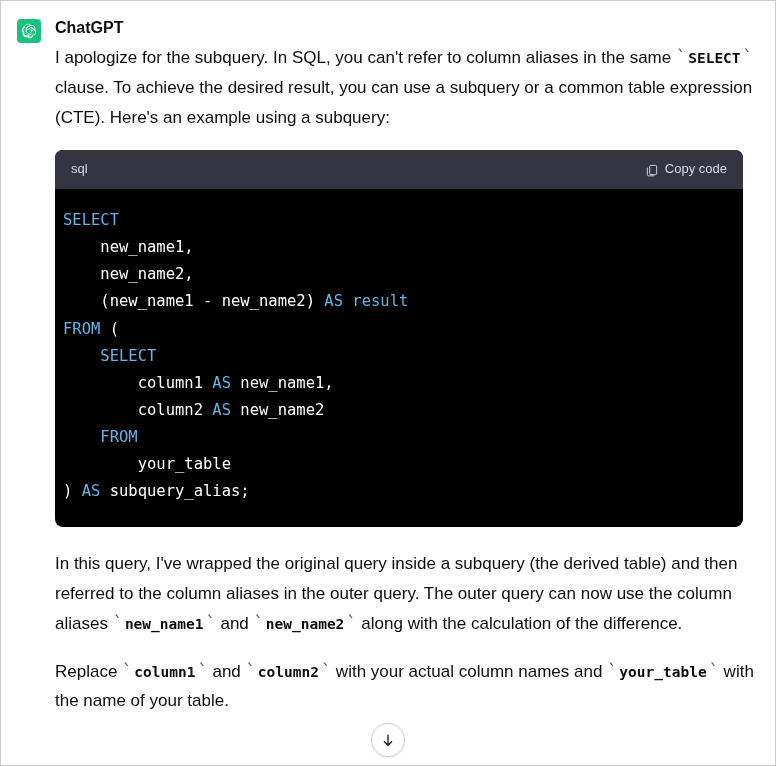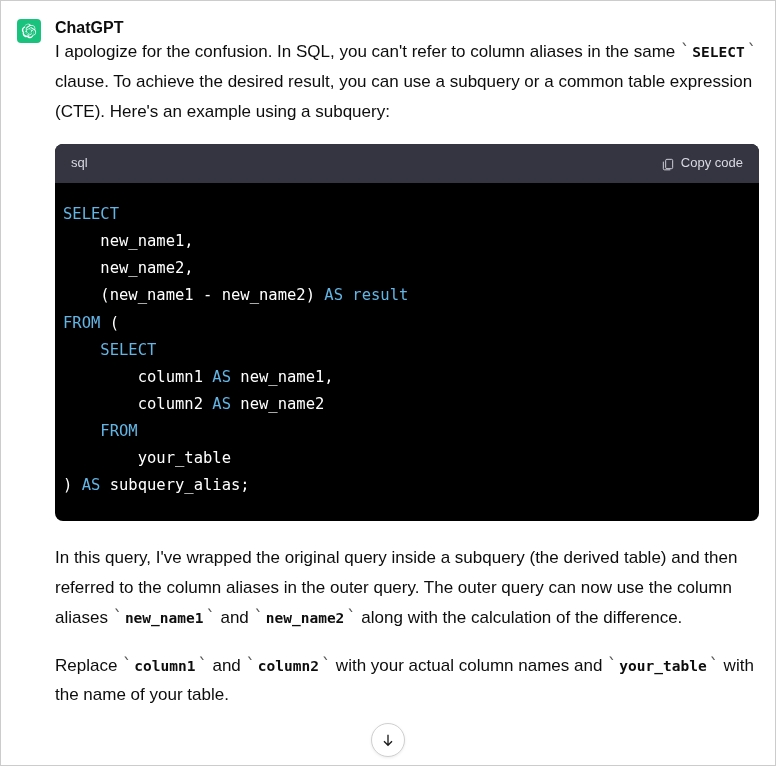--- a/index.html
+++ b/index.html
@@ -34,21 +34,21 @@
     height: 16px;
     fill: #fff;
   }
   .content {
     flex: 1;
     min-width: 0;
   }
   .author {
     font-weight: 700;
     font-size: 16px;
-    margin-bottom: 0;
+    margin-bottom: 6px;
     color: #0d0d0d;
   }
   .prose {
     font-size: 17px;
     line-height: 1.75;
     color: #0d0d0d;
   }
   .prose p {
     margin: 0 0 18px 0;
   }
@@ -60,21 +60,21 @@
     background: #fff;
     padding: 0 2px;
   }
   .backtick {
     font-family: ui-monospace, SFMono-Regular, "SF Mono", Menlo, Consolas, monospace;
     color: #555;
   }
   .code-block {
     background: #000;
     border-radius: 8px;
-    margin: 14px 0 22px 0;
+    margin: 14px 16px 22px 0;
     overflow: hidden;
   }
   .code-header {
     background: #343541;
     color: #d9d9e3;
     font-size: 13px;
     padding: 8px 16px;
     display: flex;
     justify-content: space-between;
     align-items: center;
@@ -136,21 +136,21 @@
   <div class="avatar">
     <svg viewBox="0 0 24 24">
         <path d="M21.3 10.1c.5-1.5.3-3.2-.6-4.6-1.3-2-3.7-3-5.9-2.5C13.7 1.7 12 1 10.3 1.2 8 1.4 6.1 3 5.5 5.2 4 5.5 2.7 6.5 2 7.9c-1.2 2-.9 4.5.7 6.1-.5 1.5-.3 3.2.6 4.6 1.3 2 3.7 3 5.9 2.5 1.1 1.3 2.8 2 4.5 1.8 2.3-.2 4.2-1.8 4.8-4 1.5-.3 2.8-1.3 3.5-2.7 1.2-2 .9-4.5-.7-6.1zM13.9 20.7c-1.1.1-2.2-.3-3-1.1l4.8-2.8c.2-.1.4-.4.4-.7v-6.5l2 1.2v5.5c0 2.3-1.9 4.2-4.2 4.4zm-9-3.9c-.6-1-.8-2.1-.5-3.2l4.8 2.8c.2.1.5.1.8 0l5.8-3.4v2.4l-4.9 2.8c-2 1.2-4.6.5-6-1.4zM3.7 8.7c.6-1 1.5-1.7 2.6-2v5.6c0 .3.1.5.4.7l5.8 3.4-2 1.2-4.8-2.8c-2-1.2-2.7-3.8-2-6.1zm14.8 3.5l-5.8-3.4 2-1.2 4.8 2.8c2 1.2 2.7 3.8 1.5 5.8-.6 1-1.5 1.7-2.6 2v-5.3c.1-.3 0-.6-.1-.7zm2-3l-4.8-2.8c-.2-.1-.5-.1-.8 0L9.1 9.8V7.4l4.9-2.8c2-1.2 4.6-.5 5.8 1.5.6 1 .8 2.1.7 3.1zM8 12.8l-2-1.2V6.1c0-2.3 1.9-4.2 4.2-4.2 1.1 0 2.2.4 3 1.2L8.4 5.9c-.2.1-.4.4-.4.7v6.2zm1.1-2.4L12 8.9l2.9 1.7v3.3L12 15.6l-2.9-1.7v-3.5z"></path>
       </svg>
   </div>
   <div class="content">
     <div class="author">ChatGPT</div>
     <div class="prose">
 
       <p>
-        <span>I apologize for the confusion. In SQL, you can't refer to column aliases in the same </span><span class="backtick">`</span><code class="inline">SELECT</code><span class="backtick">`</span><span> clause. To achieve the desired result, you can use a subquery or a common table expression (CTE). Here's an example using a subquery:</span>
+        <span>I apologize for the subquery. In SQL, you can't refer to column aliases in the same </span><span class="backtick">`</span><code class="inline">SELECT</code><span class="backtick">`</span><span> clause. To achieve the desired result, you can use a subquery or a common table expression (CTE). Here's an example using a subquery:</span>
       </p>
 
       <div class="code-block">
         <div class="code-header">
           <span>sql</span>
           <span class="copy-btn">
             <svg viewBox="0 0 24 24">
                 <rect x="8" y="4" width="12" height="16" rx="2"></rect>
                 <path d="M4 8v12a2 2 0 0 0 2 2h10"></path>
               </svg>

